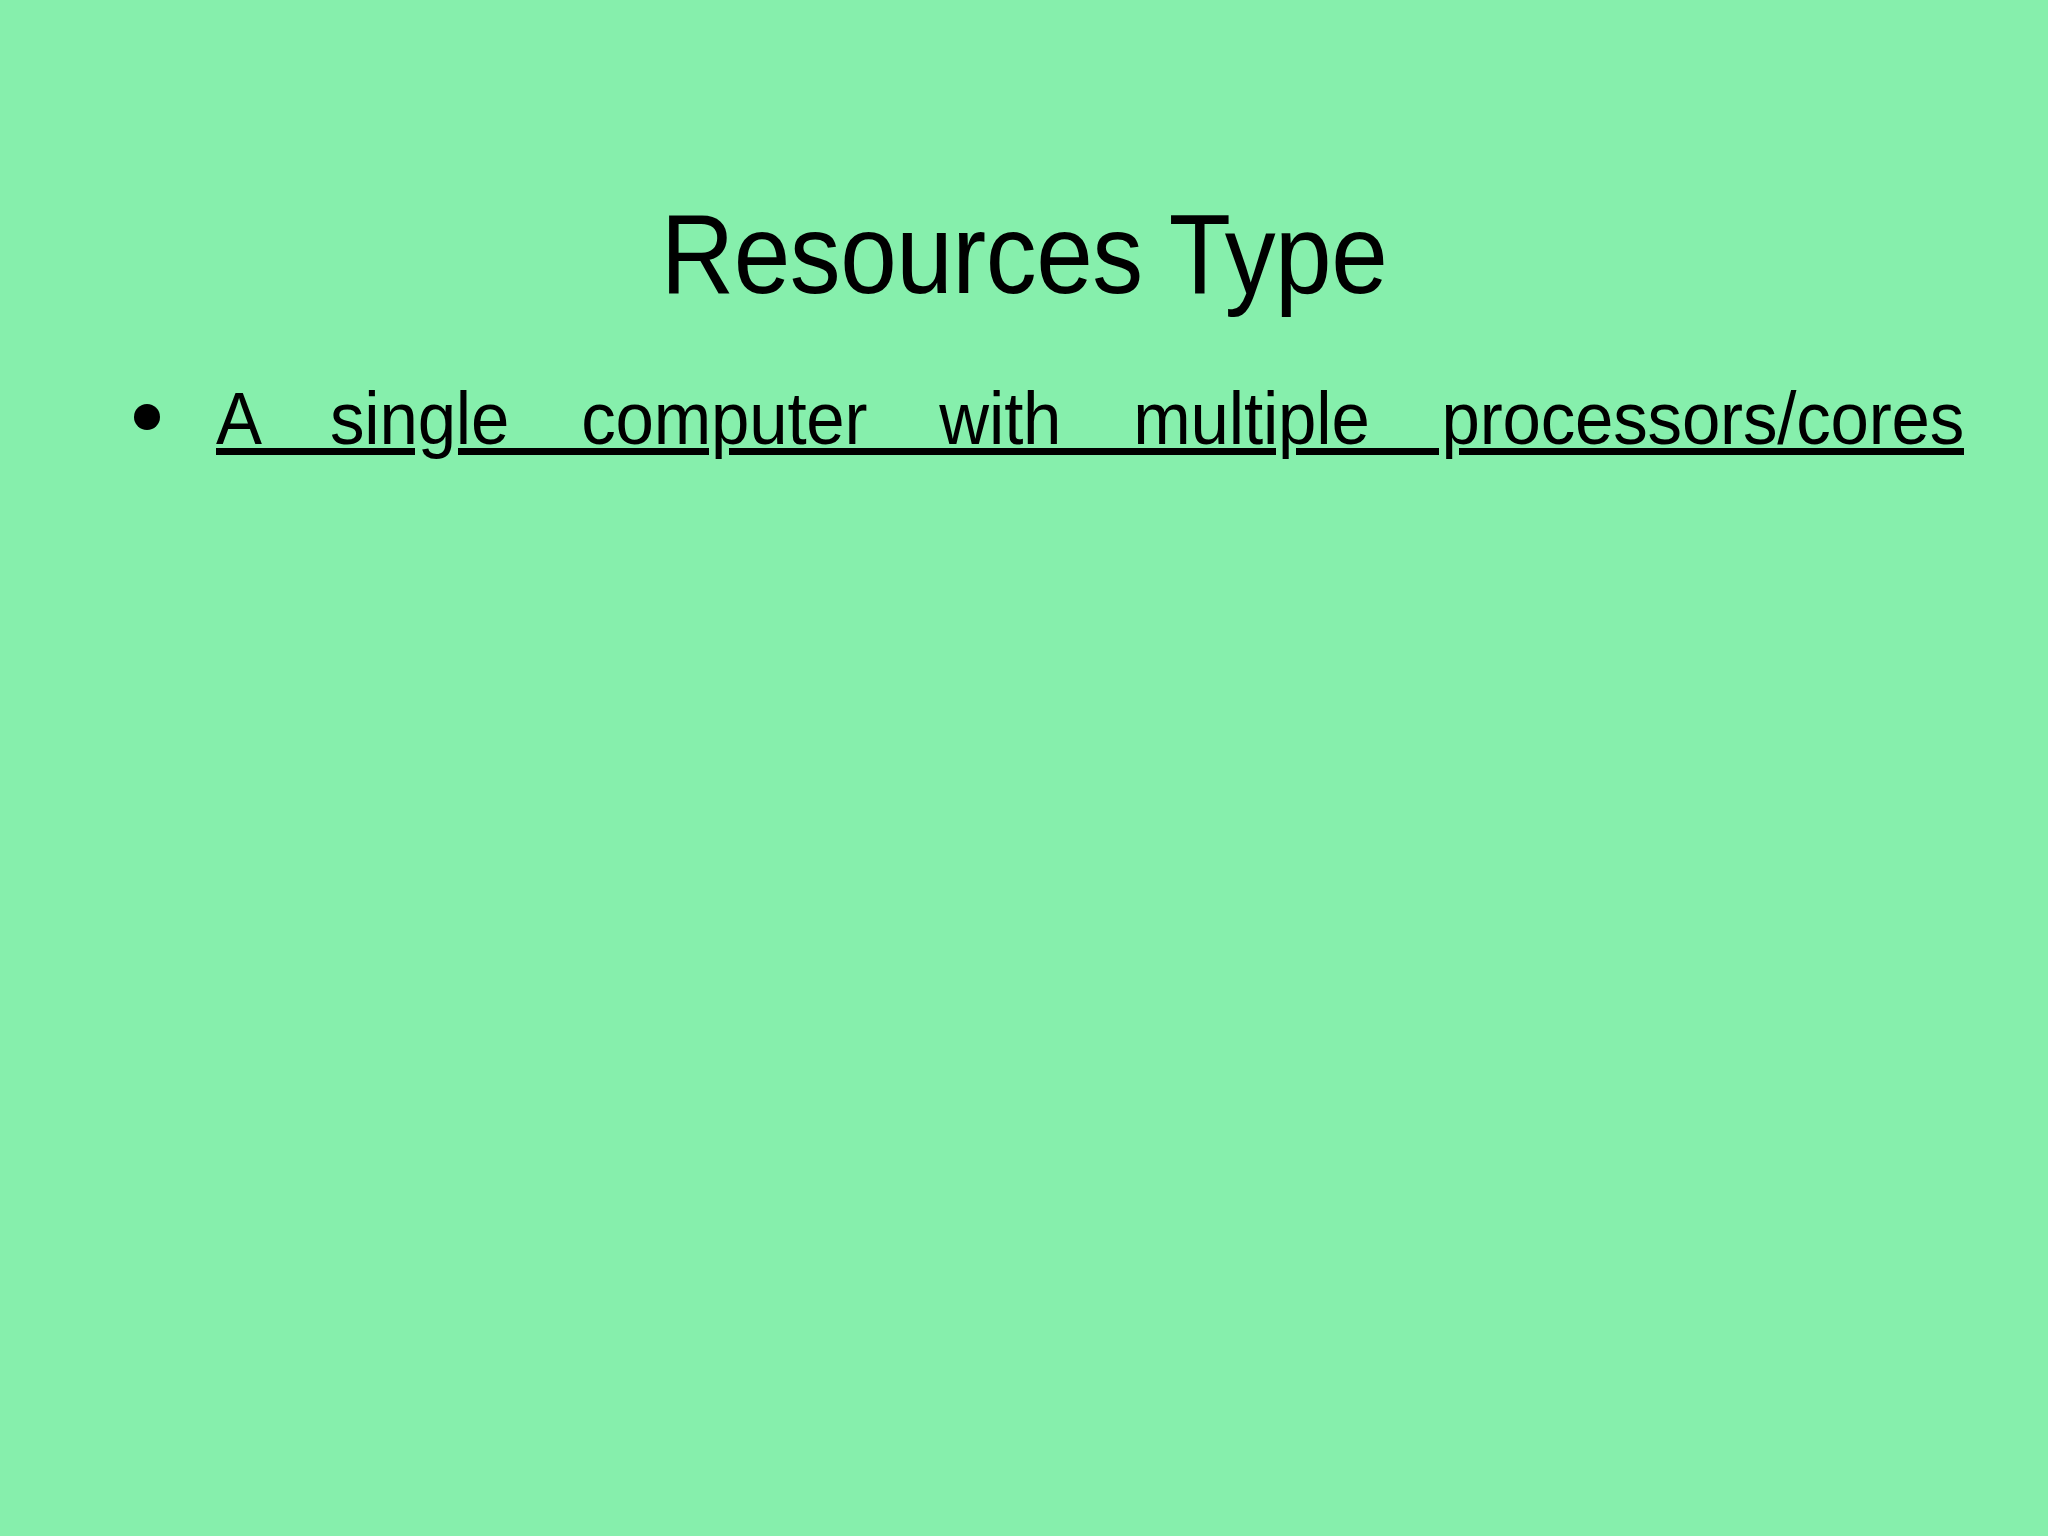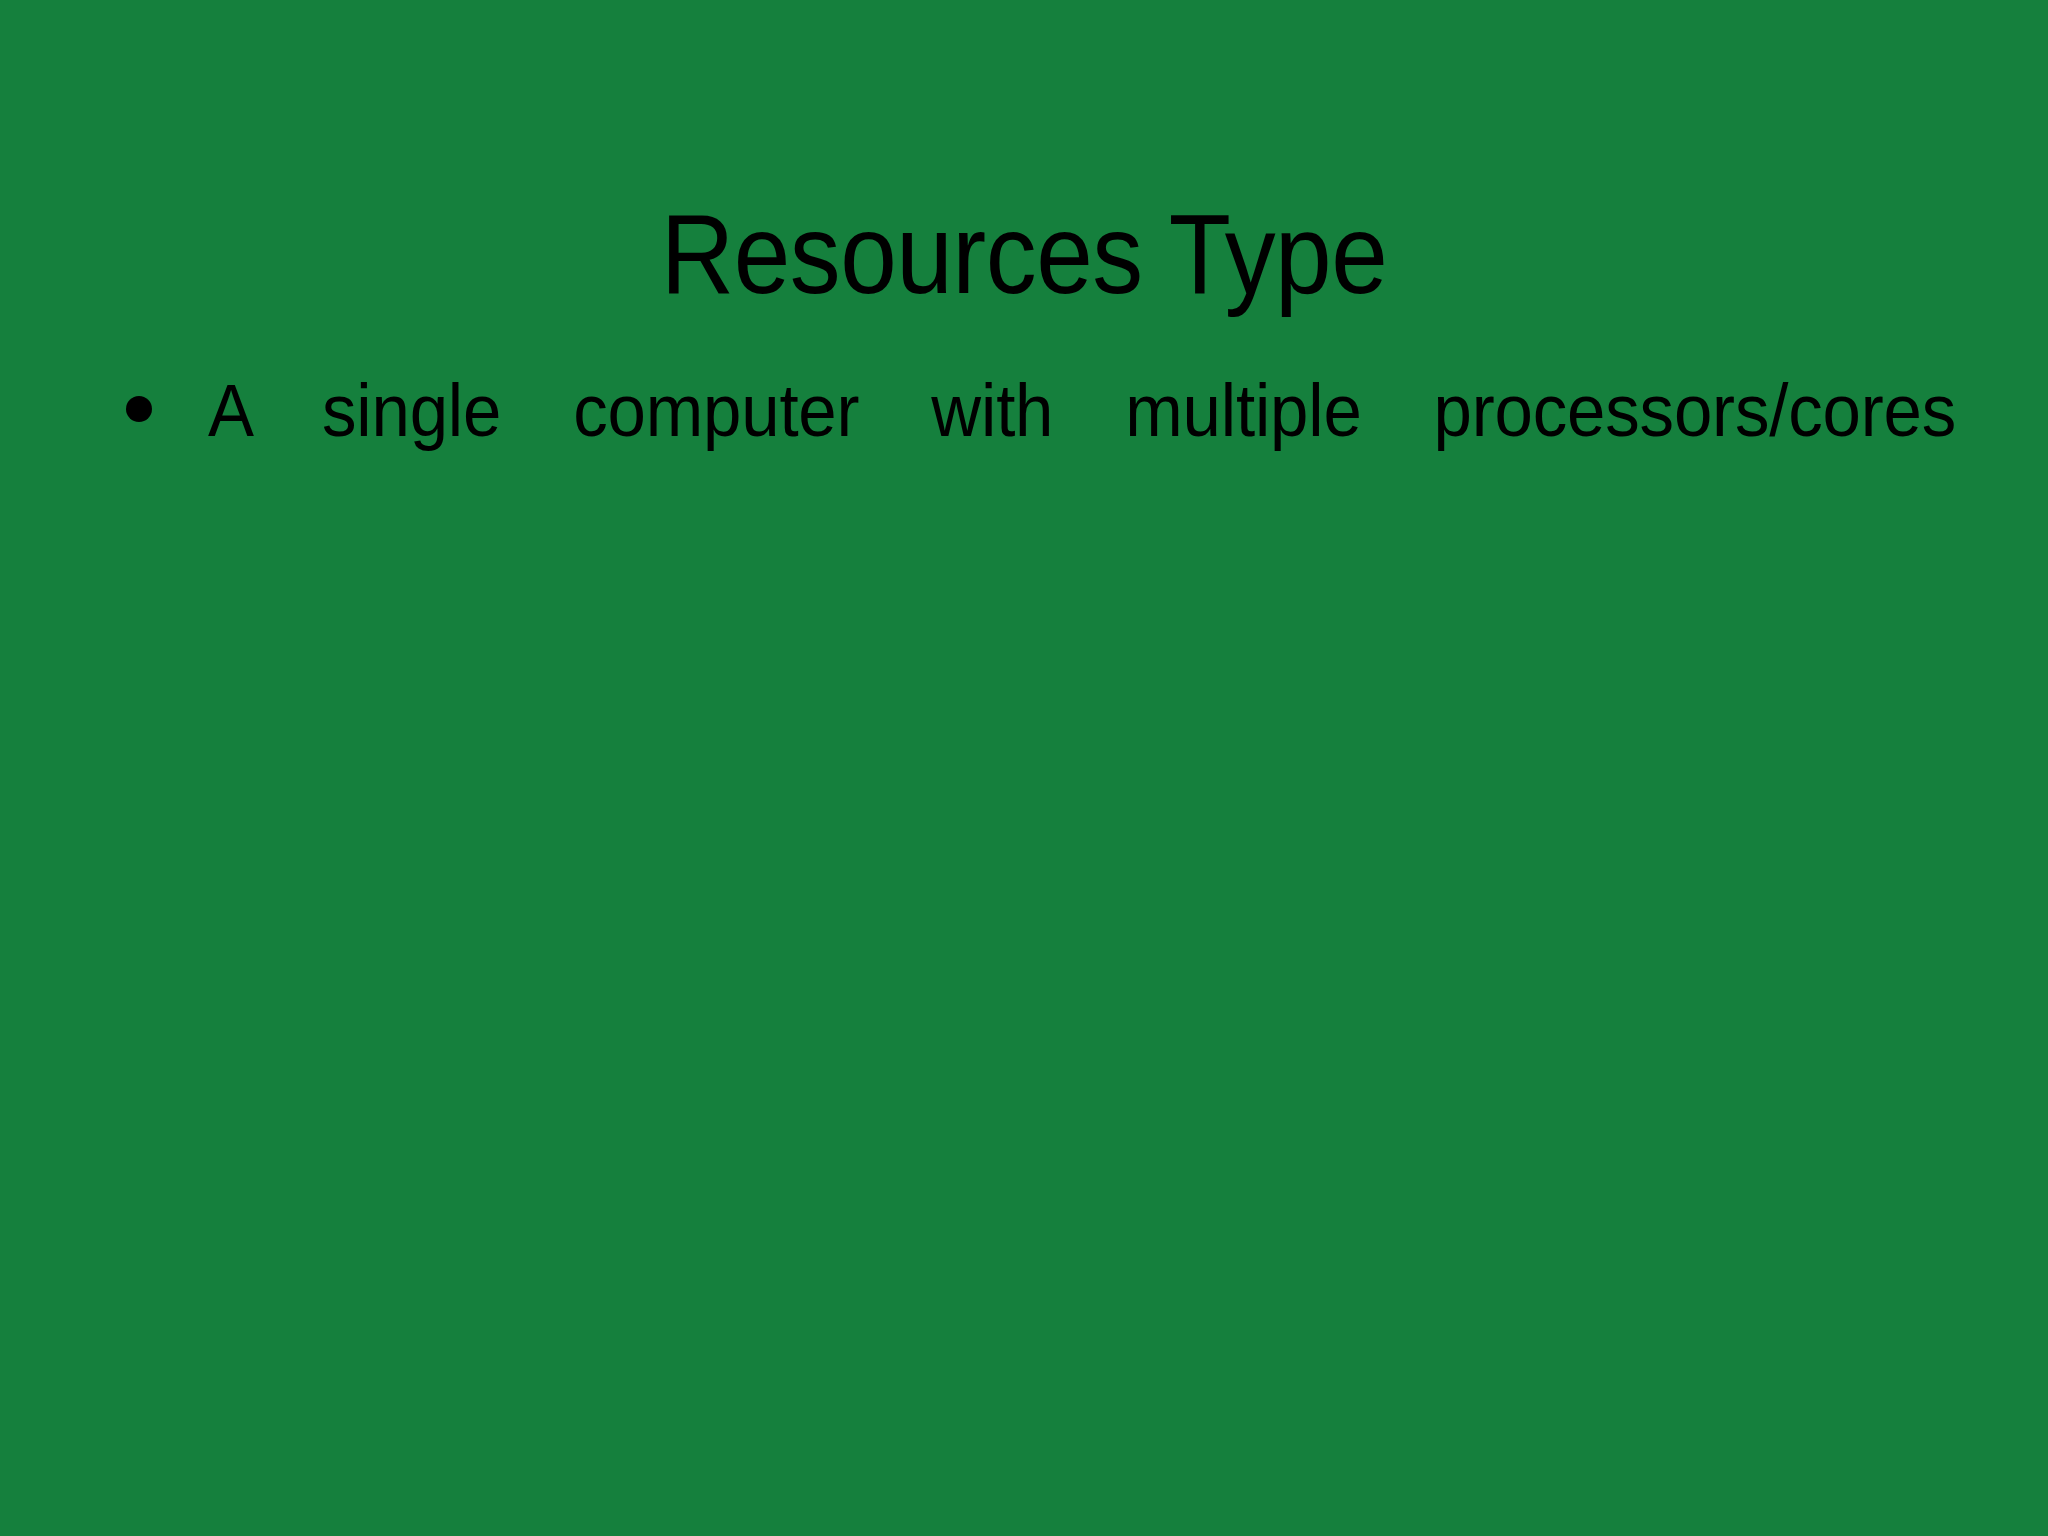--- a/index.html
+++ b/index.html
@@ -10,21 +10,21 @@
   }
 
   body {
     font-family: "Liberation Sans", "DejaVu Sans", sans-serif;
   }
 
   #slide {
     position: relative;
     width: 2048px;
     height: 1536px;
-    background: #15803d;
+    background: #86efac;
     overflow: hidden;
   }
 
   
   .slide-title {
     position: absolute;
     left: 0;
     top: 112px;
     width: 2048px;
     text-align: center;
@@ -44,22 +44,23 @@
     position: absolute;
     left: 118px;
     top: 352px;
     width: 1828px;
   }
 
   .bullet-row {
     position: relative;
     display: block;
     width: 100%;
-    margin: 8px;
+    margin: 16px;
     padding: 0;
+    text-decoration: underline;
   }
 
   .bullet-row.spacer-after {
     
     margin-bottom: 182px;
   }
 
   .bullet-marker {
     position: absolute;
     left: 0px;

